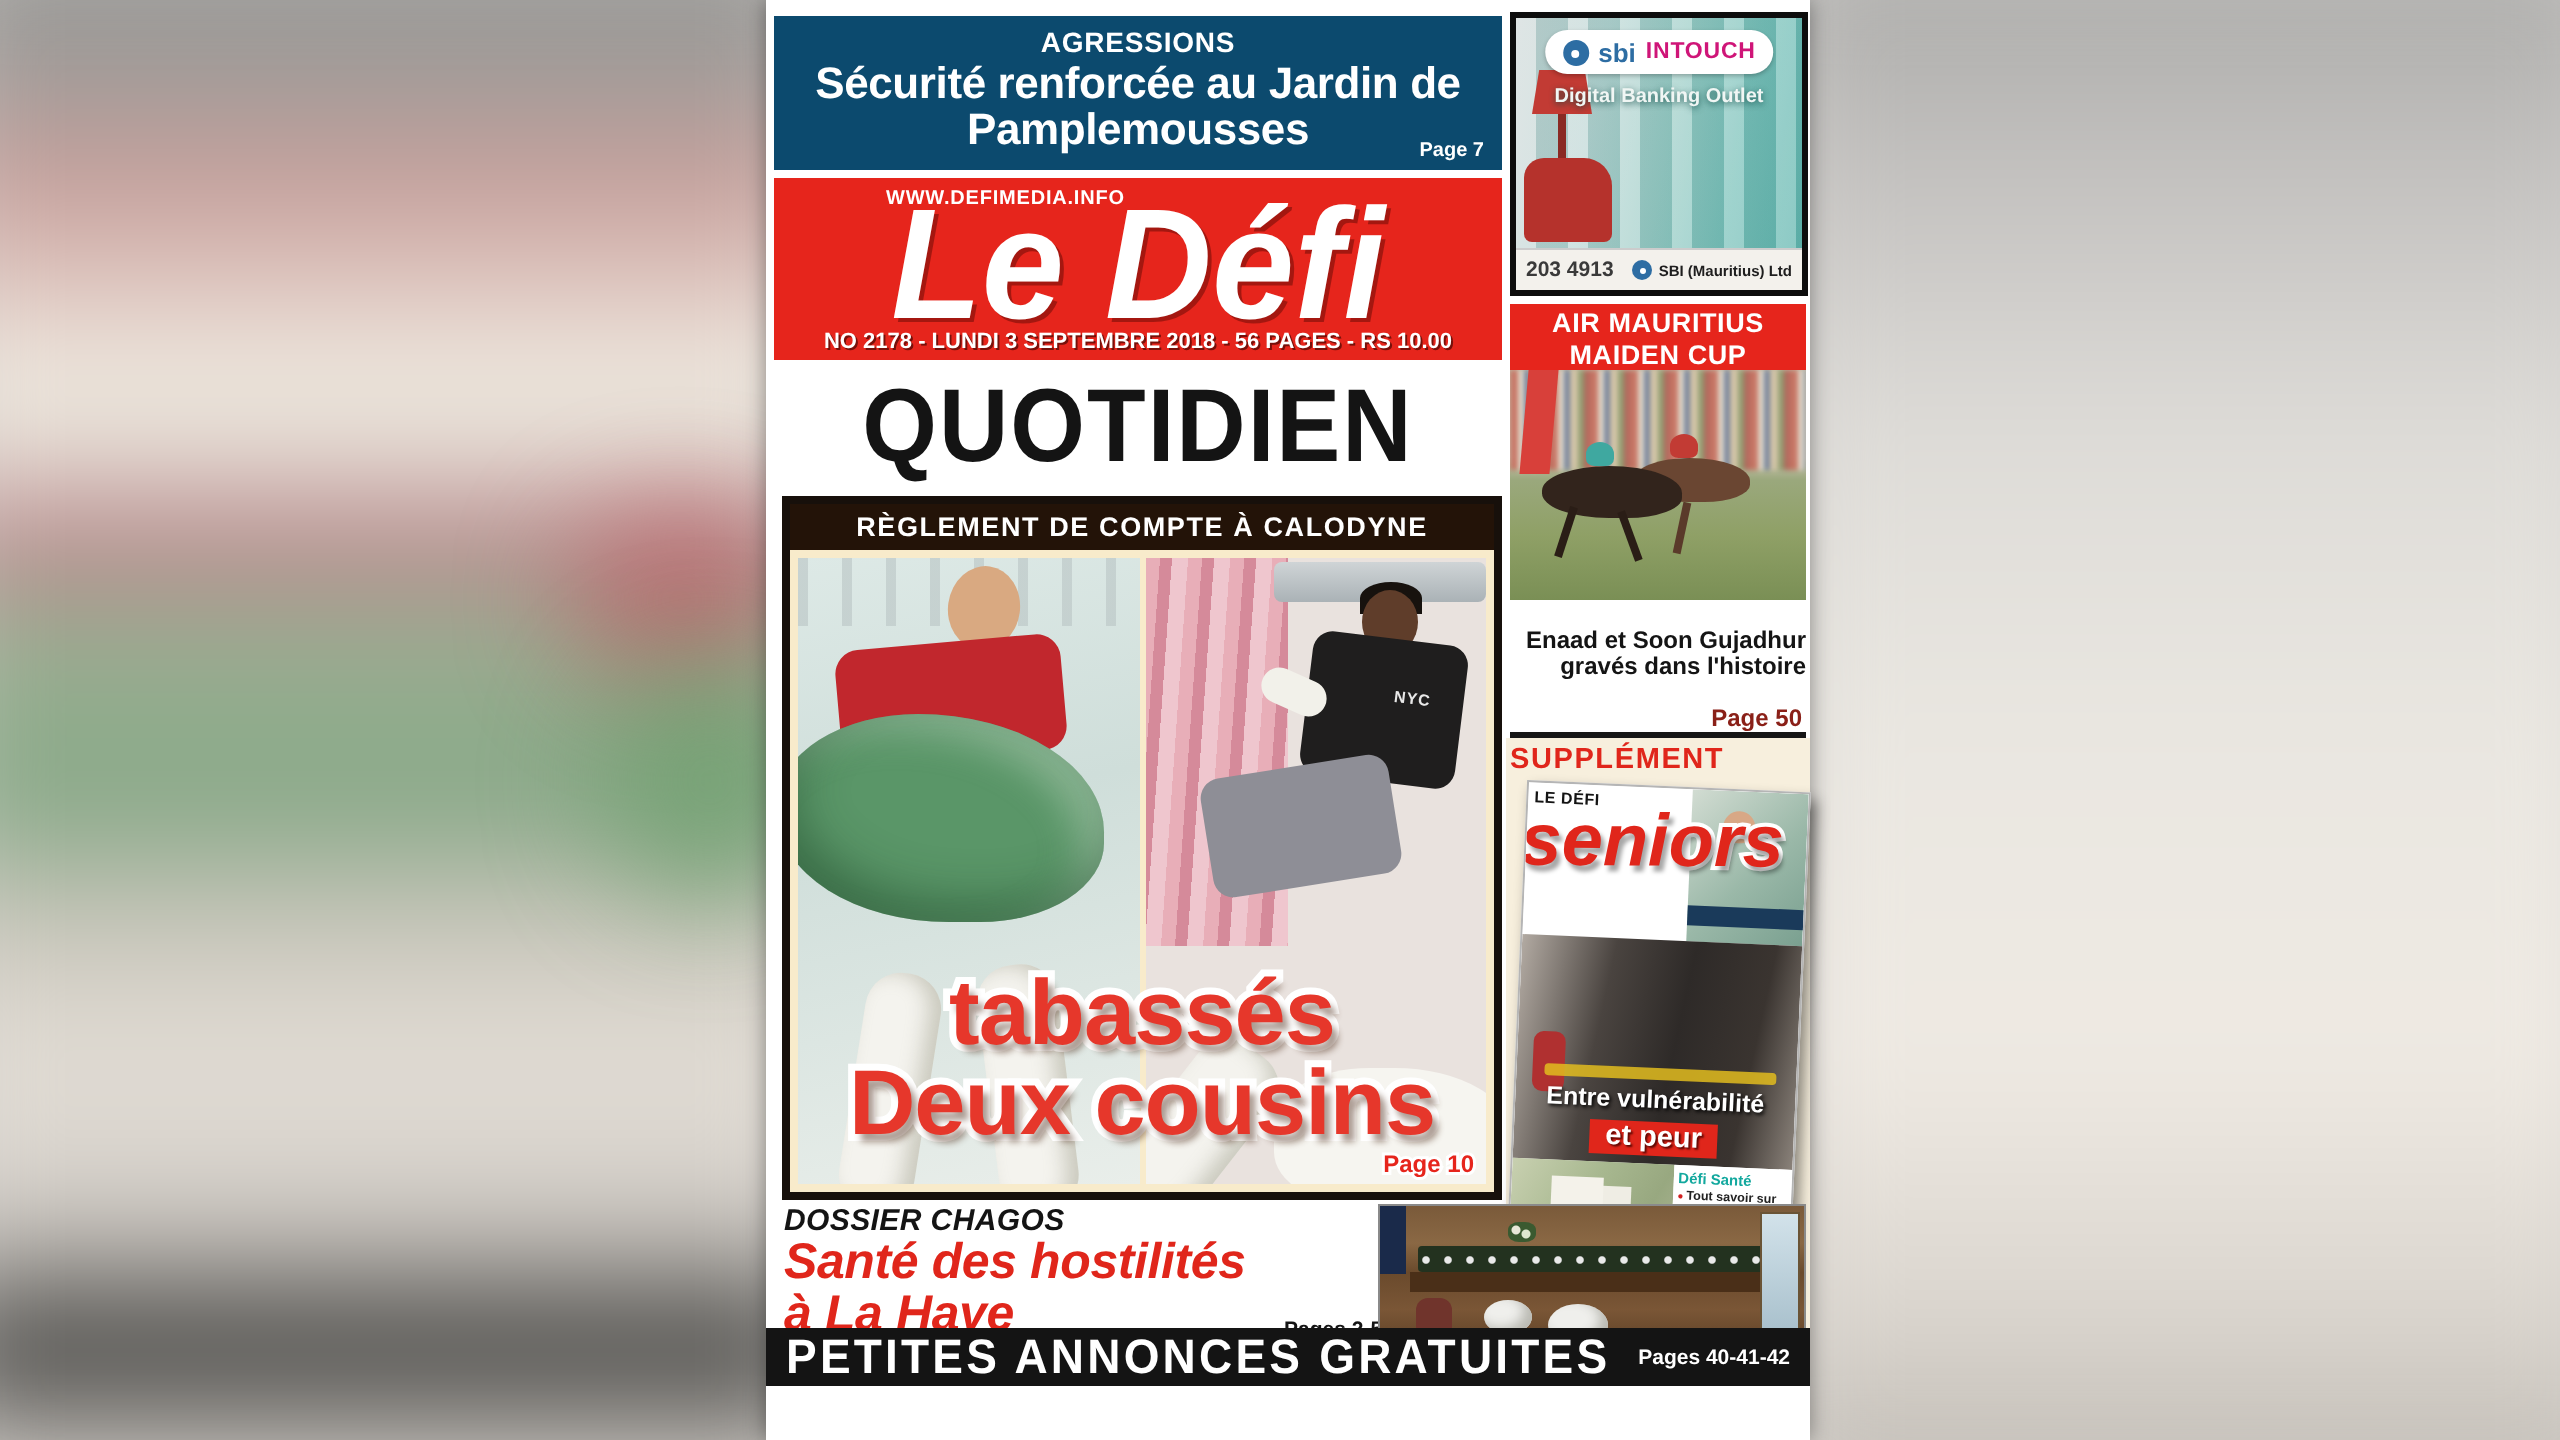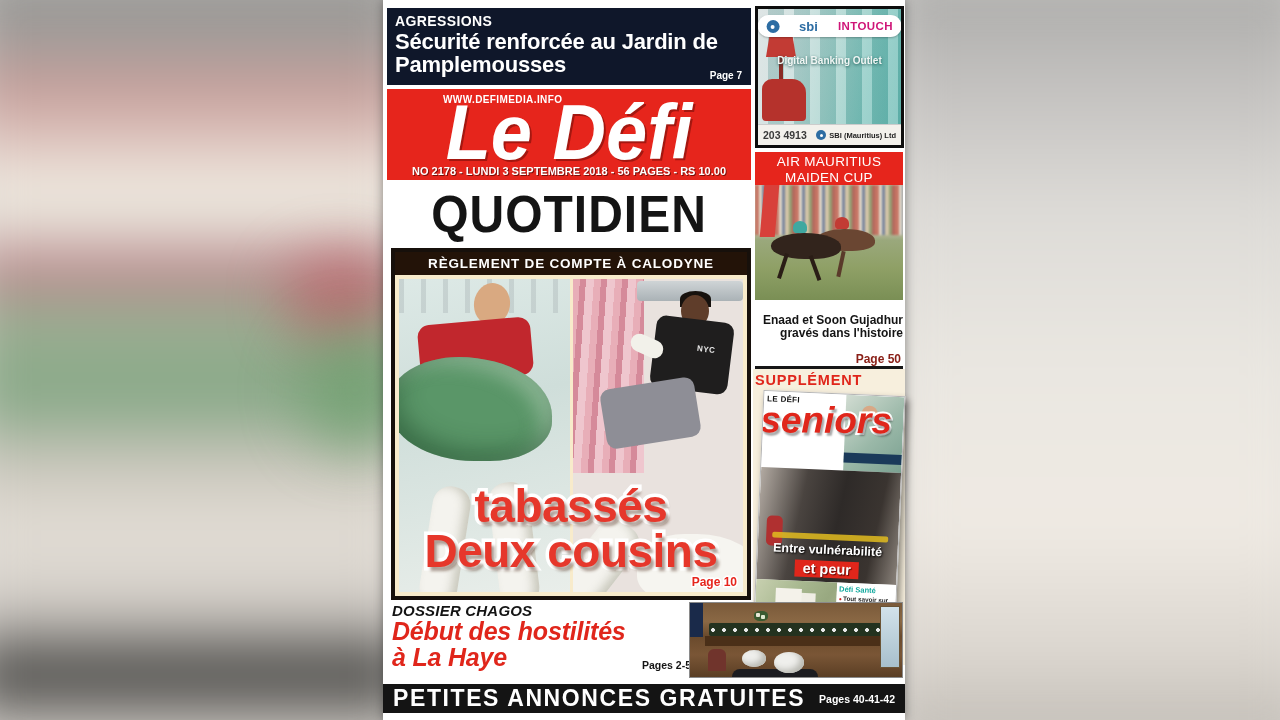--- a/index.html
+++ b/index.html
@@ -13,39 +13,39 @@
   .bg-right { right:-30px; width:420px;
     background:linear-gradient(to bottom,#a8a8a6 0px,#c4c2c0 120px,#dddbd7 240px,#eae7e1 400px,#efeae3 560px,#d8d3cc 700px,#bab5ae 780px); }
   .blob { position:absolute; border-radius:50%; filter:blur(28px); }
   .blob-pink { left:285px; top:255px; width:110px; height:90px; background:rgba(190,90,100,.65); }
   .blob-green { left:300px; top:330px; width:110px; height:120px; background:rgba(110,160,110,.7); }
 
   
   .paper { position:absolute; left:383px; top:0; width:522px; height:720px; background:#fff; box-shadow:0 0 10px rgba(0,0,0,.4); }
 
   
-  .top-story { position:absolute; left:4px; top:8px; width:364px; height:77px; background:#0f172a; color:#fff; padding:5px 8px; }
+  .top-story { position:absolute; left:4px; top:8px; width:364px; height:77px; background:#0c4a6e; color:#fff; padding:5px 8px;text-align:center; }
   .ts-kicker { font-size:14px; font-weight:bold; letter-spacing:.4px; }
   .ts-headline { font-size:22px; font-weight:bold; line-height:1.04; margin-top:2px; letter-spacing:-.2px; }
   .ts-pageref { position:absolute; right:9px; bottom:4px; font-size:10px; font-weight:bold; }
 
   
   .sbi-ad { position:absolute; left:372px; top:6px; width:149px; height:142px; background:#0d0d0d; padding:3px; }
   .sbi-photo { position:relative; width:100%; height:100%; overflow:hidden;
     background:linear-gradient(100deg,#d4dcdc 0%,#c2dad8 28%,#a2d0ca 52%,#7fc4bd 74%,#63b7b0 100%); }
   .sbi-panels { position:absolute; inset:0; background:repeating-linear-gradient(90deg,rgba(255,255,255,.25) 0 10px,rgba(40,120,115,.18) 10px 26px); }
   .sbi-lamp { position:absolute; left:8px; top:26px; width:30px; height:22px; background:#c23b34; clip-path:polygon(12% 0,88% 0,100% 100%,0 100%); }
   .sbi-lamp-stem { position:absolute; left:21px; top:48px; width:4px; height:26px; background:#8a2a24; }
   .sbi-chair { position:absolute; left:4px; bottom:24px; width:44px; height:42px; background:#b5322c; border-radius:10px 14px 4px 4px; }
-  .sbi-pill { position:absolute; left:50%; transform:translateX(-50%); top:6px; background:#fff; border-radius:13px; height:22px; display:flex; align-items:center; gap:20px; padding:0 9px; box-shadow:0 1px 2px rgba(0,0,0,.25); white-space:nowrap; }
+  .sbi-pill { position:absolute; left:50%; transform:translateX(-50%); top:6px; background:#fff; border-radius:13px; height:22px; display:flex; align-items:center; gap:5px; padding:0 9px; box-shadow:0 1px 2px rgba(0,0,0,.25); white-space:nowrap; }
   .sbi-logo { width:13px; height:13px; border-radius:50%; background:#2d6da3; position:relative; flex:0 0 auto; }
   .sbi-logo::after { content:""; position:absolute; left:4.5px; top:5.5px; width:4px; height:4px; border-radius:50%; background:#fff; }
   .sbi-brand { color:#2d6da3; font-weight:bold; font-size:13px; }
   .sbi-intouch { color:#cf1578; font-weight:bold; font-size:11.5px; letter-spacing:.4px; }
-  .sbi-tagline { position:absolute; top:46px; left:0; width:100%; text-align:center; color:#f0f6f4; font-size:10px; font-weight:bold; text-shadow:0 1px 3px rgba(10,70,65,.8); }
+  .sbi-tagline { position:absolute; top:34px; left:0; width:100%; text-align:center; color:#f0f6f4; font-size:10px; font-weight:bold; text-shadow:0 1px 3px rgba(10,70,65,.8); }
   .sbi-bottom { position:absolute; left:0; right:0; bottom:0; height:21px; background:#f3f1ec; display:flex; align-items:center; justify-content:space-between; padding:0 5px; border-top:1px solid #ccc; }
   .sbi-phone { color:#3a3a3a; font-weight:bold; font-size:10.5px; }
   .sbi-company { display:flex; align-items:center; gap:3px; color:#1e1e1e; font-weight:bold; font-size:7.5px; }
   .sbi-logo.small { width:10px; height:10px; }
   .sbi-logo.small::after { left:3.5px; top:4px; width:3px; height:3px; }
 
   
   .masthead { position:absolute; left:4px; top:89px; width:364px; height:91px; background:#e6251c; color:#fff; overflow:hidden; }
   .mh-site { position:absolute; top:5px; left:56px; font-size:10px; font-weight:bold; letter-spacing:.4px; }
   .mh-title { position:absolute; top:1px; left:0; width:100%; text-align:center; font-size:74px; line-height:80px; font-weight:bold; font-style:italic; transform:scaleY(1.06); transform-origin:top; text-shadow:2px 2px 0 rgba(110,12,8,.55); }
@@ -74,21 +74,21 @@
   .shirt-text { position:absolute; right:16%; top:66px; color:#e8e8e8; font-size:8px; font-weight:bold; transform:rotate(7deg); letter-spacing:.5px; }
   .armcast-r { position:absolute; left:34%; top:58px; width:34px; height:18px; border-radius:9px; background:#f2f1ea; transform:rotate(24deg); }
   .pants-r { position:absolute; left:18%; top:104px; width:56%; height:60px; background:#8e8e96; border-radius:10px; transform:rotate(-9deg); }
   .cast-r { left:2%; bottom:-20px; width:46px; height:96px; transform:rotate(38deg); }
   .pillow-r { position:absolute; right:-8%; bottom:-12px; width:70%; height:70px; background:#f6f5f0; border-radius:40% 50% 30% 40%; }
   .ms-headline { position:absolute; left:0; right:0; bottom:22px; text-align:center; font-weight:bold; color:#e6372b; font-size:46px; line-height:.98; letter-spacing:-.5px;
       -webkit-text-stroke:7px #fff; paint-order:stroke fill; text-shadow:3px 4px 3px rgba(70,35,15,.45); }
   .ms-pageref { position:absolute; right:10px; bottom:7px; color:#e6251c; font-weight:bold; font-size:12px; -webkit-text-stroke:3px #fff; paint-order:stroke fill; }
 
   
-  .racing-banner { position:absolute; left:372px; top:152px; width:148px; height:33px; background:#e6251c; color:#fff; font-weight:normal; font-size:13.5px; line-height:1.18; text-align:center; padding-top:2px; letter-spacing:.3px; }
+  .racing-banner { position:absolute; left:372px; top:152px; width:148px; height:33px; background:#e6251c; color:#fff; font-weight:bold; font-size:13.5px; line-height:1.18; text-align:center; padding-top:2px; letter-spacing:.3px; }
   .racing-photo { position:absolute; left:372px; top:185px; width:148px; height:115px; overflow:hidden; background:linear-gradient(to bottom,#c0b8a4 0%,#c8c0ae 38%,#9aa87c 48%,#8fa066 72%,#7a8f55 100%); }
   .crowd { position:absolute; left:0; top:0; width:100%; height:50px; filter:blur(1.2px);
       background:repeating-linear-gradient(90deg,#c86a5a 0 4px,#e8e0d0 4px 7px,#6a7a9a 7px 10px,#d8c8a8 10px 14px,#8a9a6a 14px 17px,#b05a50 17px 20px); opacity:.85; }
   .flag { position:absolute; left:7px; top:0; width:15px; height:52px; background:#d8403a; transform:skewX(-5deg); }
   .horse { position:absolute; border-radius:55% 60% 45% 55%; }
   .horse-1 { left:16px; top:48px; width:70px; height:26px; background:#32241c; }
   .horse-2 { left:62px; top:44px; width:58px; height:22px; background:#6a4632; }
   .leg { position:absolute; width:4px; height:26px; background:#2a1d16; }
   .leg1 { left:26px; top:68px; transform:rotate(18deg); }
   .leg2 { left:58px; top:70px; transform:rotate(-20deg); }
@@ -140,21 +140,21 @@
   .drape { position:absolute; left:0; top:0; width:13px; height:34px; background:#1a2a4a; }
   .window { position:absolute; right:2px; top:3px; width:20px; height:62px; background:linear-gradient(#d2e2ea,#a8c0cc); border:1px solid #6a5436; }
   .wig { position:absolute; width:24px; height:17px; border-radius:50%; background:#efefec; box-shadow:inset -4px -3px 6px #b9b9b2; }
   .wig-1 { left:52px; bottom:10px; }
   .wig-2 { left:84px; bottom:4px; width:30px; height:21px; }
   .shoulders { position:absolute; left:42px; bottom:-8px; width:86px; height:16px; background:#1c1c20; border-radius:8px 8px 0 0; }
   .spectator { position:absolute; left:18px; bottom:6px; width:18px; height:22px; background:#70342c; border-radius:6px 6px 0 0; }
   .flowers { position:absolute; left:64px; top:8px; width:14px; height:10px; background:radial-gradient(circle at 4px 4px,#e8e8d8 0 2px,transparent 2.5px),radial-gradient(circle at 9px 6px,#dfe8d0 0 2px,transparent 2.5px),#3a5a30; border-radius:40%; }
 
   
-  .bottom-band { position:absolute; left:0; top:684px; width:522px; height:29px; background:#141414; display:flex; align-items:center; justify-content:space-between; padding:0 10px; }
+  .bottom-band { position:absolute; left:0; top:664px; width:522px; height:29px; background:#141414; display:flex; align-items:center; justify-content:space-between; padding:0 10px; }
   .band-text { color:#fff; font-weight:bold; font-size:23px; letter-spacing:1.6px; white-space:nowrap; transform:scaleY(1.05); }
   .band-pageref { color:#fff; font-weight:bold; font-size:10.5px; white-space:nowrap; }
 </style>
 </head>
 <body>
 
 <div class="stage">
 
   <div class="bg-blur bg-left"></div>
   <div class="bg-blur bg-right"></div>
@@ -275,21 +275,21 @@
           <div class="sante-img"></div>
           <div class="sante-item">À quoi servent les probiotiques ?</div>
         </div>
       </div>
     </div>
     <div class="supp-pageref">Pages 29-36</div>
 
     <div class="chagos">
       <div class="ch-kicker">DOSSIER CHAGOS</div>
       <div class="ch-headline">
-        <div>Début des hostilités</div>
+        <div>Santé des hostilités</div>
         <div>à La Haye</div>
       </div>
     </div>
     <div class="ch-pageref">Pages 2-5</div>
     <div class="court">
       <div class="drape"></div>
       <div class="bench"></div>
       <div class="bench-wood"></div>
       <div class="flowers"></div>
       <div class="window"></div>

